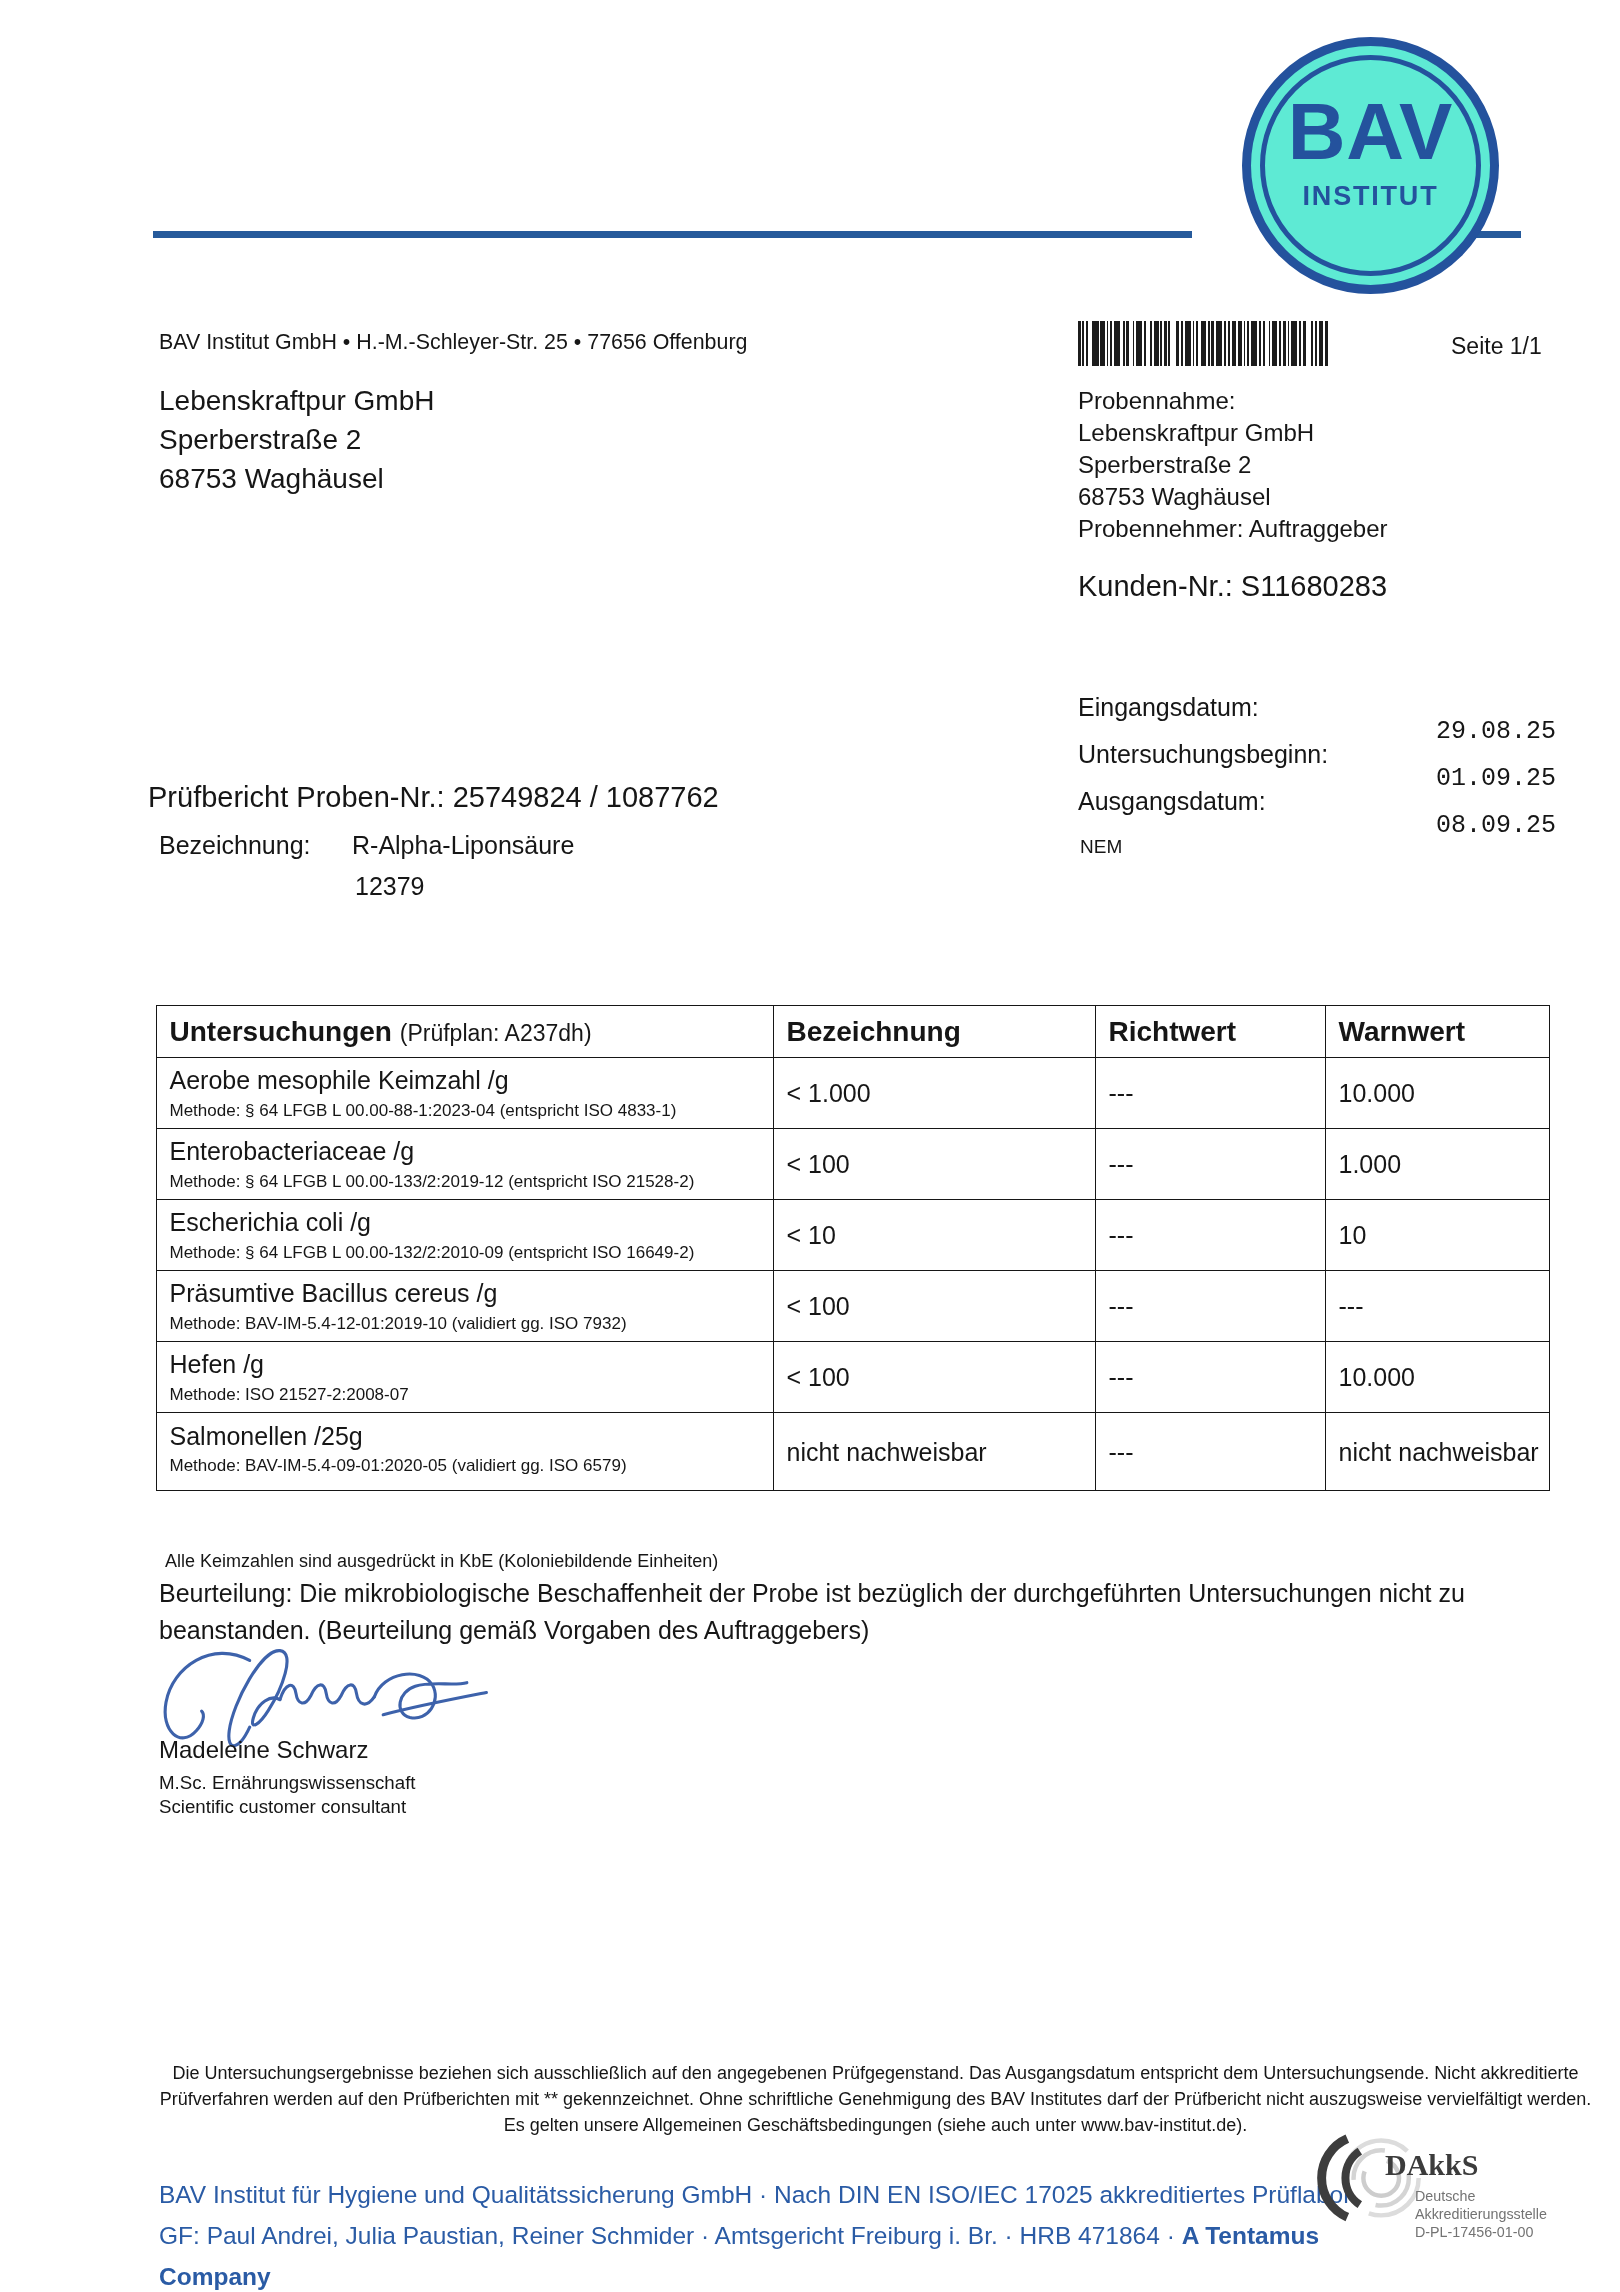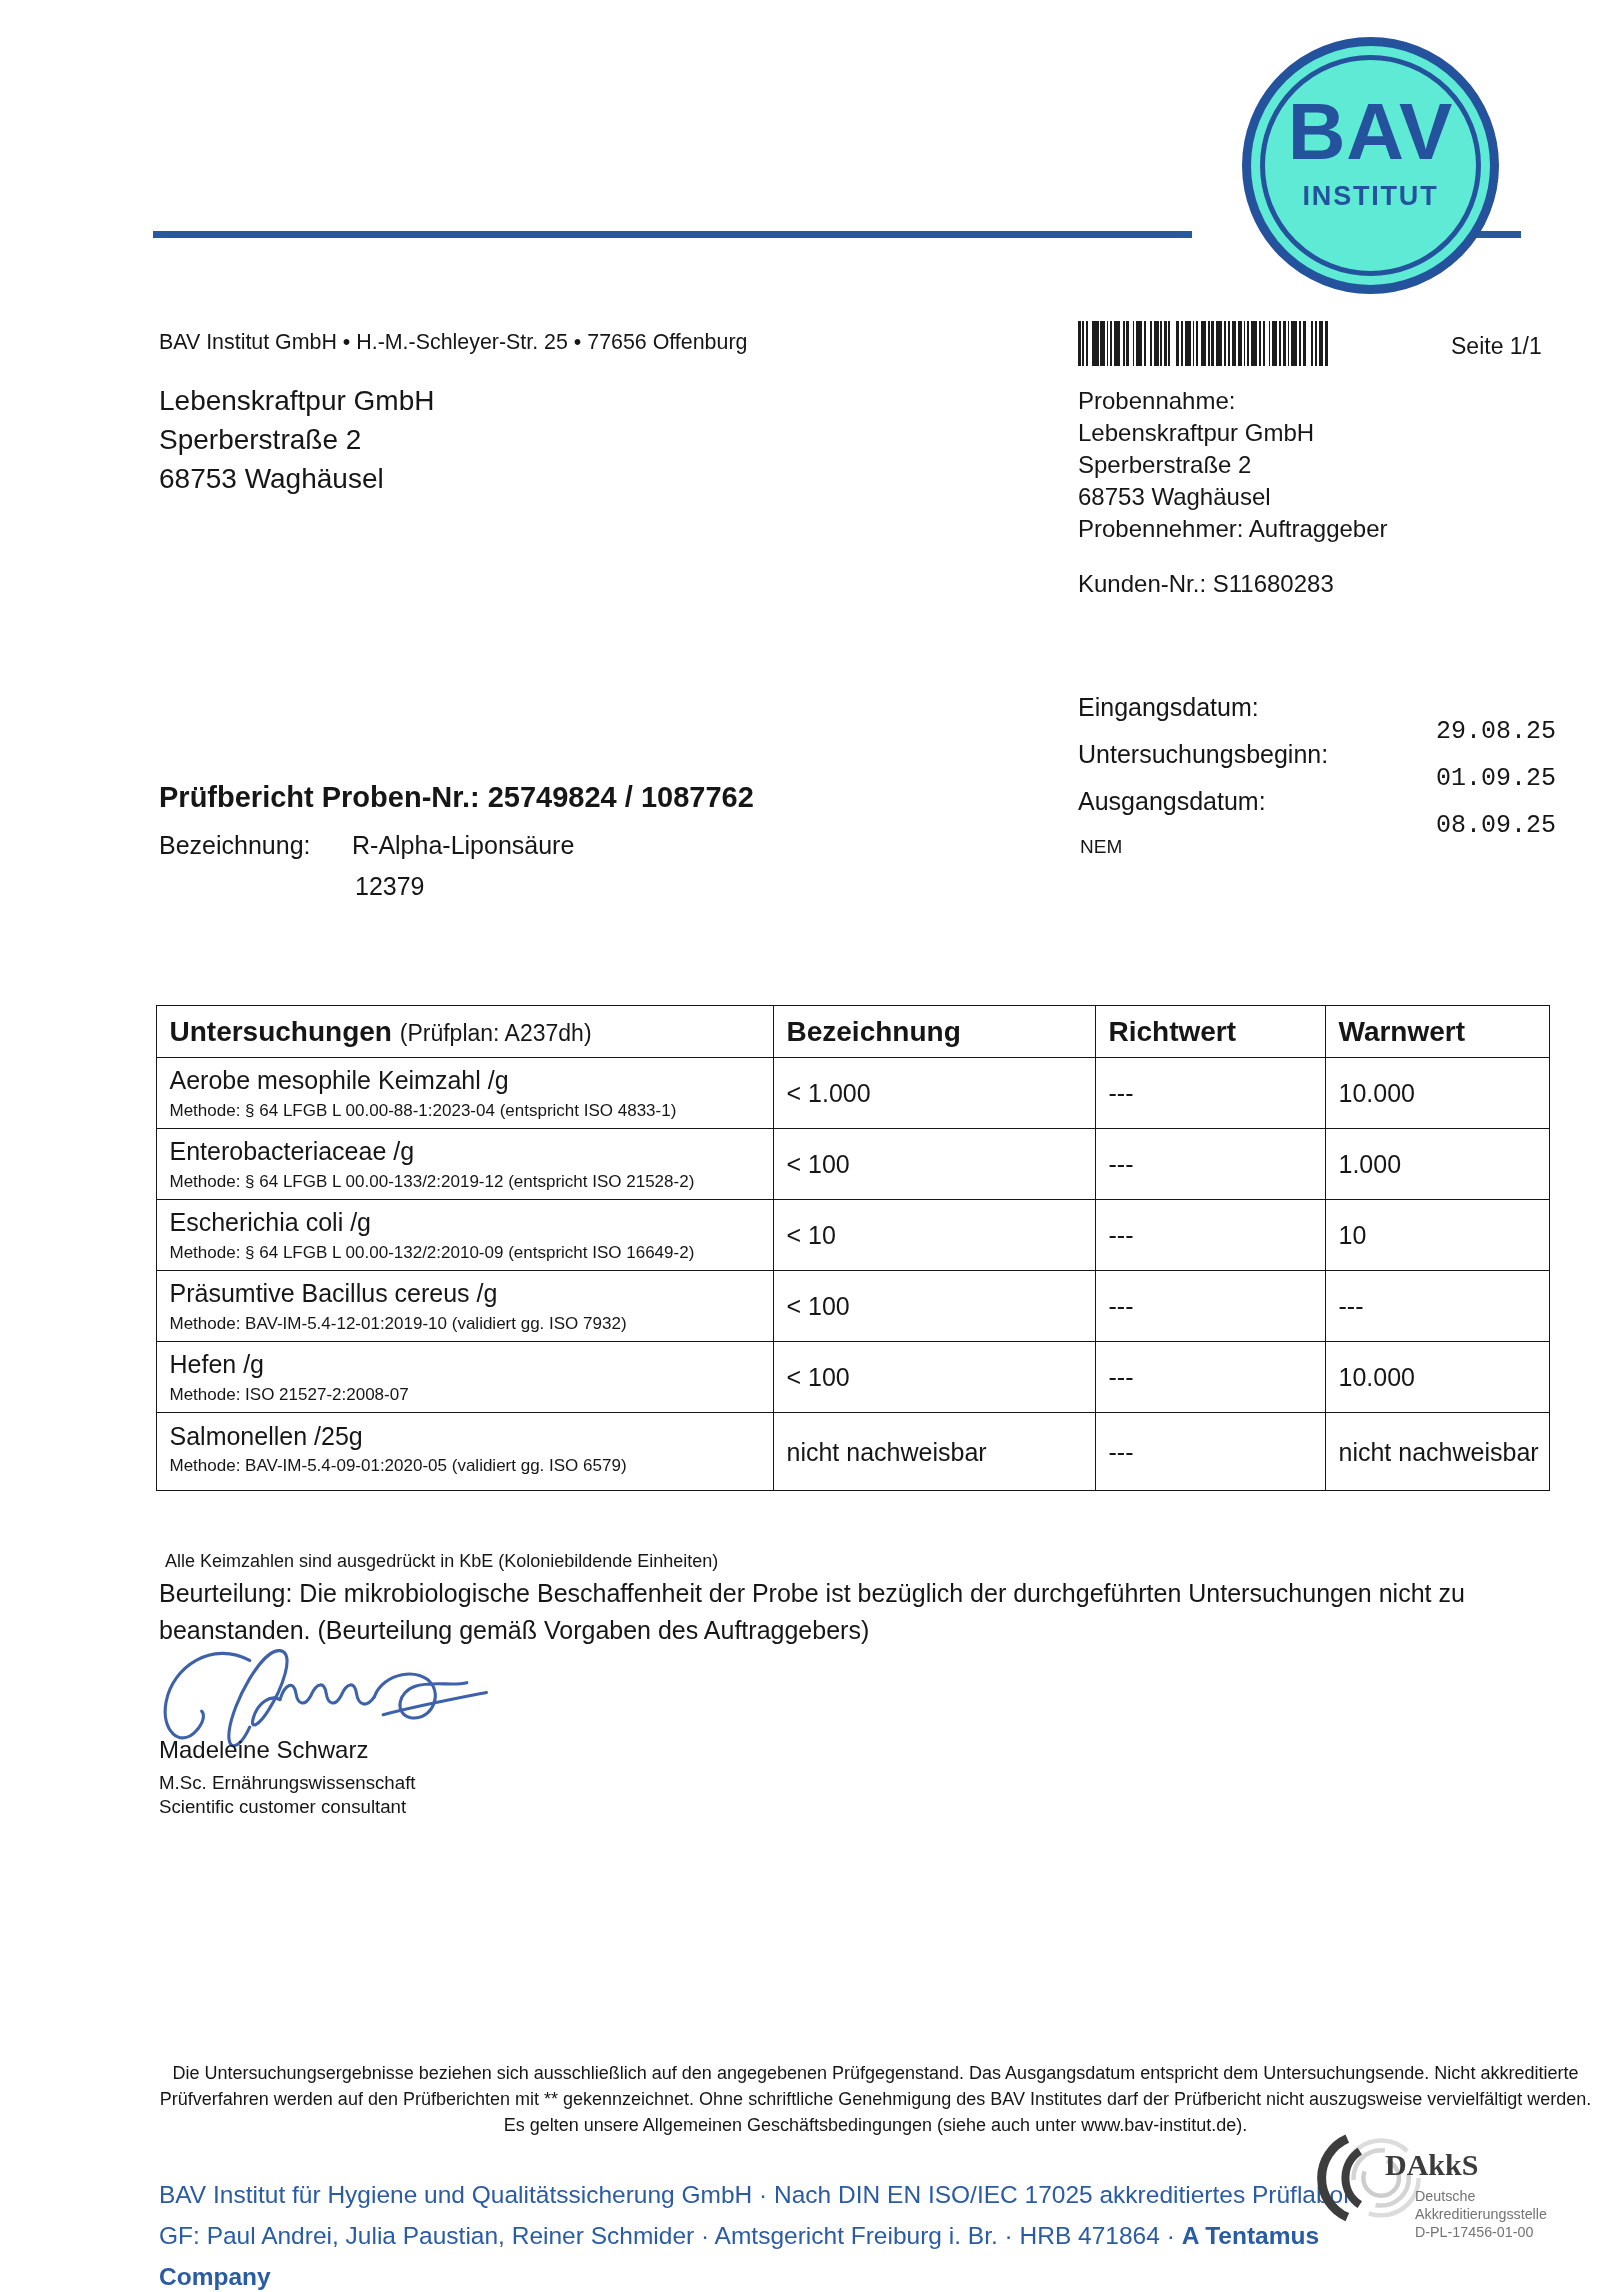--- a/index.html
+++ b/index.html
@@ -25,27 +25,27 @@
 
   .sender{left:159px;top:330px;font-size:21.4px;}
   .recipient{left:159px;top:381px;font-size:28px;line-height:39px;}
 
   .barcode{left:1078px;top:321px;width:280px;height:45px;display:flex;overflow:hidden;}
   .bc-bar{height:100%;background:#1c1c1c;flex:0 0 auto;}
   .bc-gap{height:100%;background:transparent;flex:0 0 auto;}
   .seite{left:1451px;top:333px;font-size:23px;}
 
   .sampling{left:1078px;top:385px;font-size:24px;line-height:32px;}
-  .kunden{left:1078px;top:570px;font-size:24px;}
+  .kunden{left:1078px;top:570px;font-size:29px;}
 
   .dates-labels{left:1078px;top:684px;font-size:25px;line-height:47px;}
   .dates-values{left:1436px;top:708px;font-size:25px;line-height:47px;font-family:Liberation Mono, monospace;}
   .nem{left:1080px;top:836px;font-size:19px;}
 
-  .report-title{left:159px;top:781px;font-size:29px;font-weight:bold;}
+  .report-title{left:148px;top:781px;font-size:29px;font-weight:normal;}
   .bez-label{left:159px;top:831px;font-size:25px;}
   .bez-value{left:352px;top:831px;font-size:25px;}
   .bez-code{left:355px;top:872px;font-size:25px;}
 
   table.results{position:absolute;left:156px;top:1005px;width:1392px;border-collapse:collapse;
         table-layout:fixed;}
   table.results th, table.results td{border:1.8px solid #161616;box-sizing:border-box;}
   col.c1{width:617px;} col.c2{width:322px;} col.c3{width:230px;} col.c4{width:224px;}
   th.hcell{height:52px;text-align:left;vertical-align:middle;padding:3.6px 10.7px 3.6px 12.5px;
         font-size:28px;font-weight:bold;}

